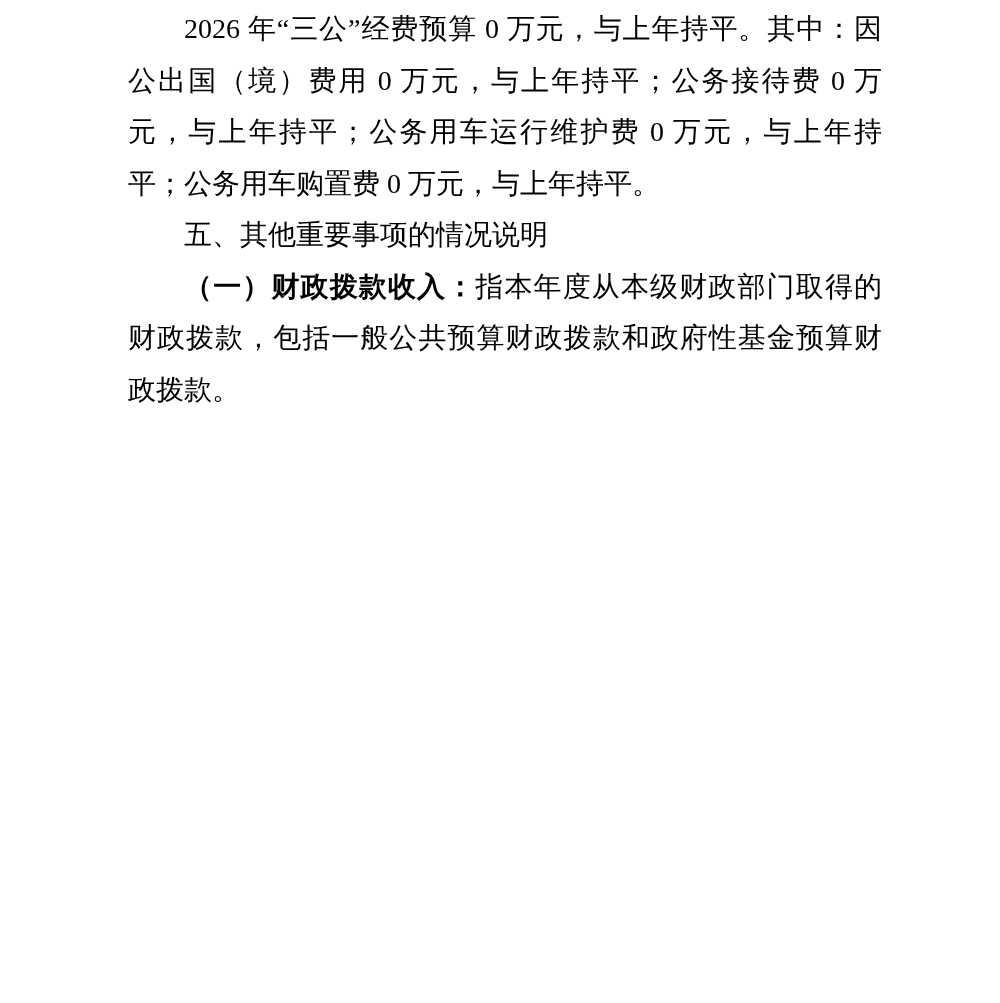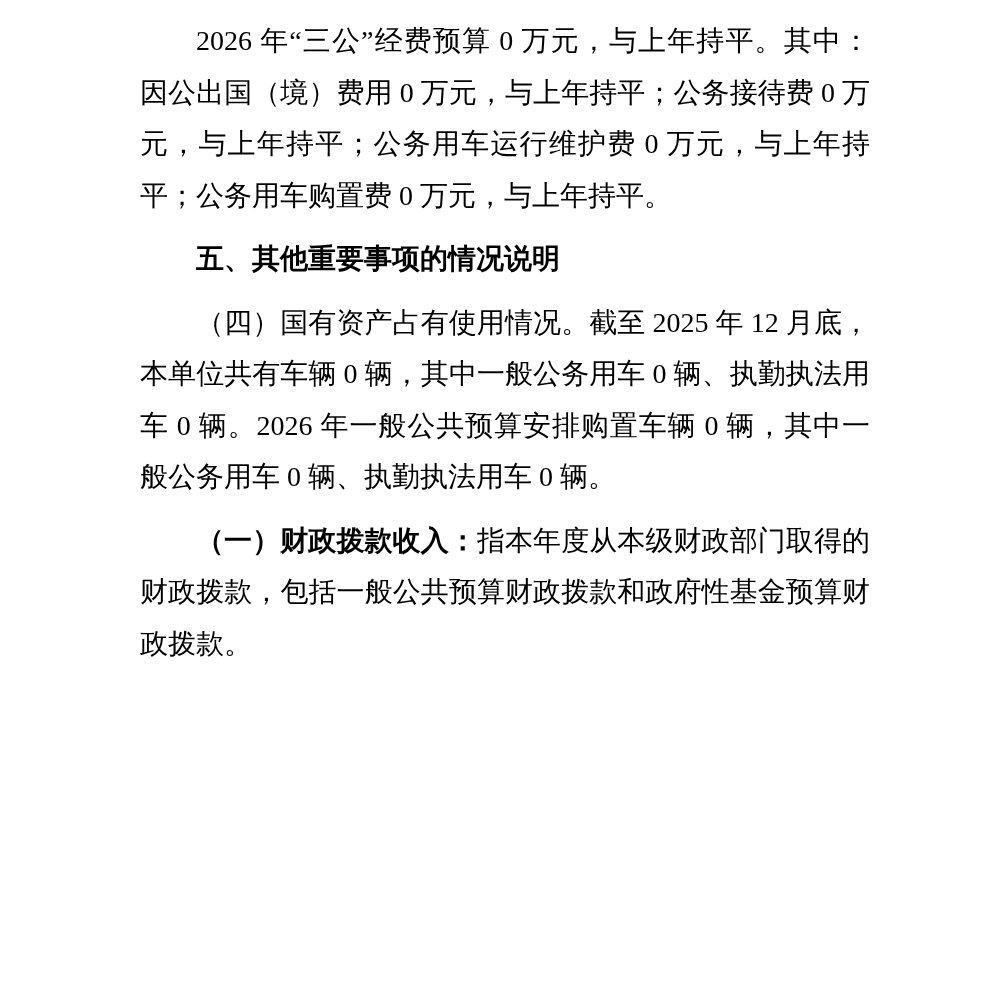--- a/index.html
+++ b/index.html
@@ -19,37 +19,36 @@
     left: 128px;
     top: 3px;
     width: 754px;
     color: #000000;
     font-size: 28px;
     line-height: 51.5px;
     text-align: justify;
     text-justify: inter-ideograph;
   }
   .doc p {
-    margin: 12px;
+    margin: 0;
     padding: 0;
     text-indent: 2em;
   }
   .para {
     font-family: "Liberation Serif", "DejaVu Serif", serif;
     font-weight: normal;
   }
   .heading {
     font-family: "Liberation Sans", "DejaVu Sans", sans-serif;
-    font-weight: bold;
+    font-weight: normal;
   }
   .term-lead {
     font-weight: bold;
   }
 </style>
 </head>
 <body>
 
 <div class="doc">
   <p class="para">2026 年“三公”经费预算 0 万元，与上年持平。其中：因公出国（境）费用 0 万元，与上年持平；公务接待费 0 万元，与上年持平；公务用车运行维护费 0 万元，与上年持平；公务用车购置费 0 万元，与上年持平。</p>
   <p class="heading">五、其他重要事项的情况说明</p>
-  <p class="para">（四）国有资产占有使用情况。截至 2025 年 12 月底，本单位共有车辆 0 辆，其中一般公务用车 0 辆、执勤执法用车 0 辆。2026 年一般公共预算安排购置车辆 0 辆，其中一般公务用车 0 辆、执勤执法用车 0 辆。</p>
   <p class="para"><span class="term-lead">（一）财政拨款收入：</span><span>指本年度从本级财政部门取得的财政拨款，包括一般公共预算财政拨款和政府性基金预算财政拨款。</span></p>
 </div>
 
 </body></html>

